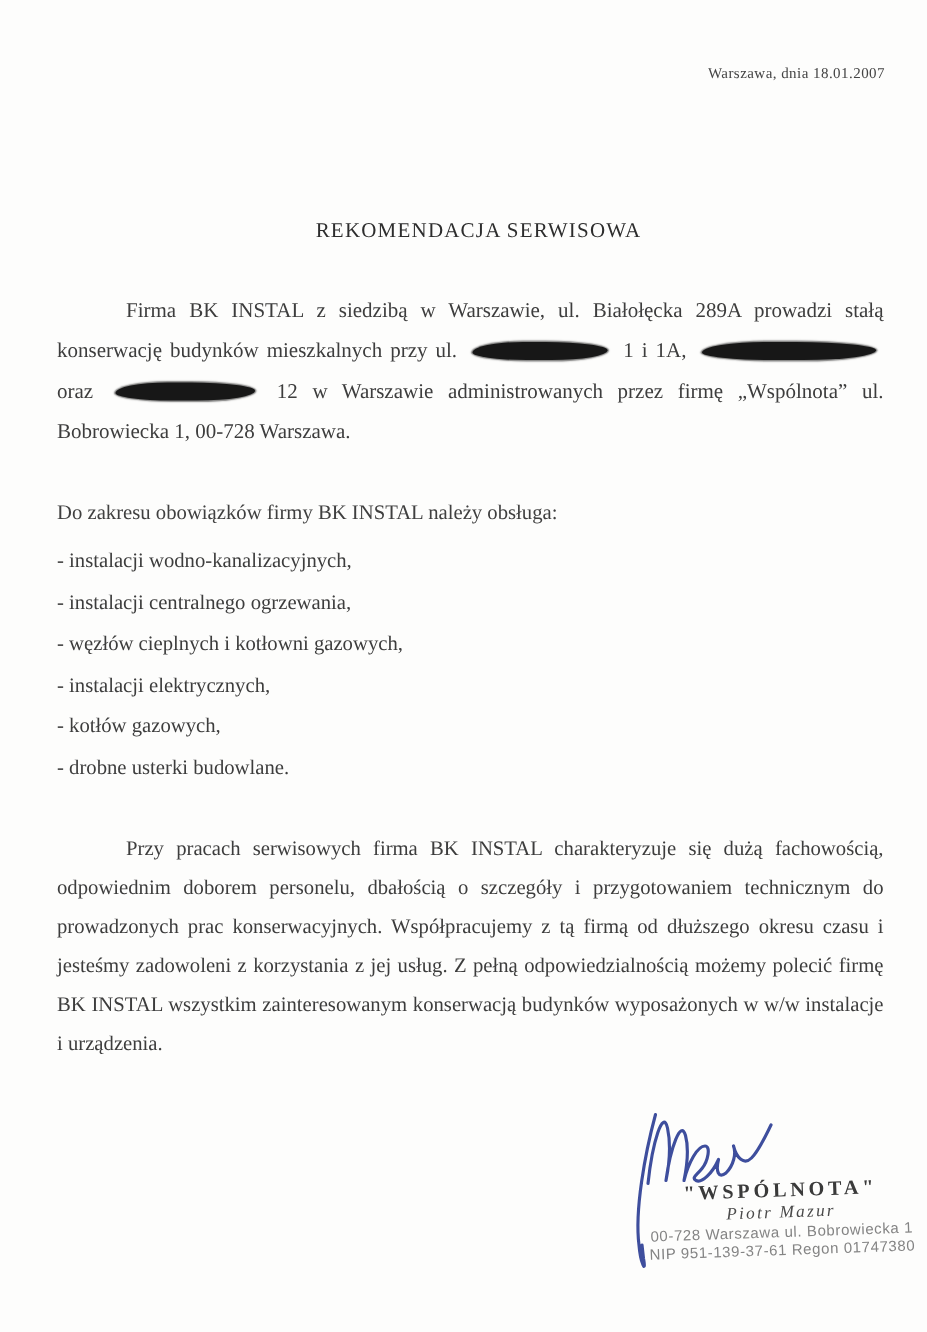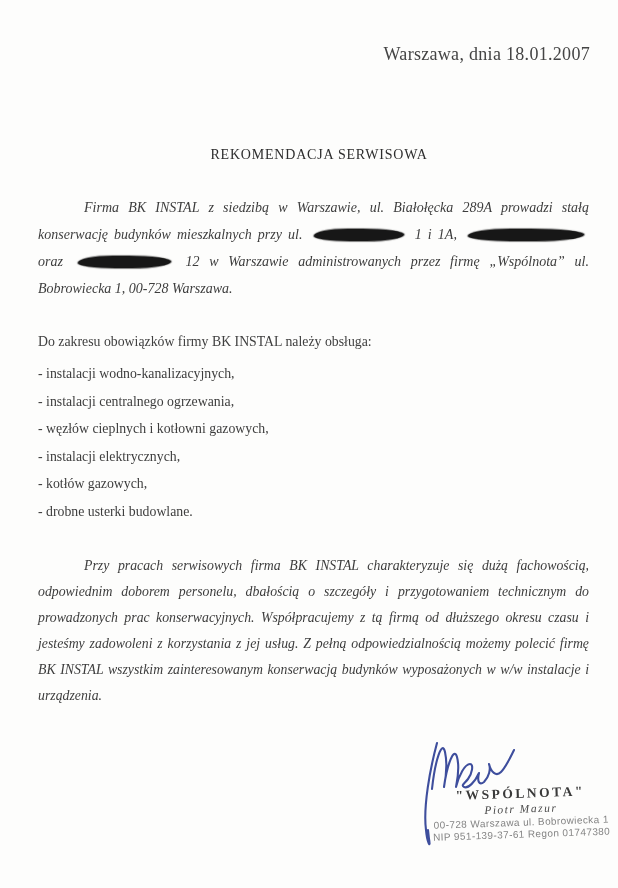--- a/index.html
+++ b/index.html
@@ -8,31 +8,31 @@
     position:relative;
     width:618px; height:888px;
     margin:0 auto;
     background:#fdfdfc;
     font-family:"Liberation Serif", serif;
     color:#3b3b3b;
     overflow:hidden;
   }
   .date {
     position:absolute; top:44px; right:28px;
-    font-size:18px; letter-spacing:0.3px; color:#444;
+    font-size:10px; letter-spacing:0.3px; color:#444;
   }
   .title {
     position:absolute; top:147px; left:10px; width:100%;
     text-align:center; font-weight:normal; font-size:14px;
     letter-spacing:0.8px; color:#2d2d2d;
   }
   .para {
     position:absolute; left:38px; width:551px;
     font-size:14px; line-height:27px;
-    text-align:justify; color:#3d3d3d;font-style:italic;
+    text-align:justify; color:#3d3d3d;
   }
   .indent { text-indent:46px; }
   .p1 { top:194px; }
   .redact {
     display:inline-block;
     height:12px; vertical-align:middle;
     background:#171717;
     border-radius:45% 55% 50% 48% / 70% 55% 65% 50%;
     margin:0 5px; transform:translateY(-1px);
     box-shadow:0 0 1px 1px rgba(20,20,20,0.55);

